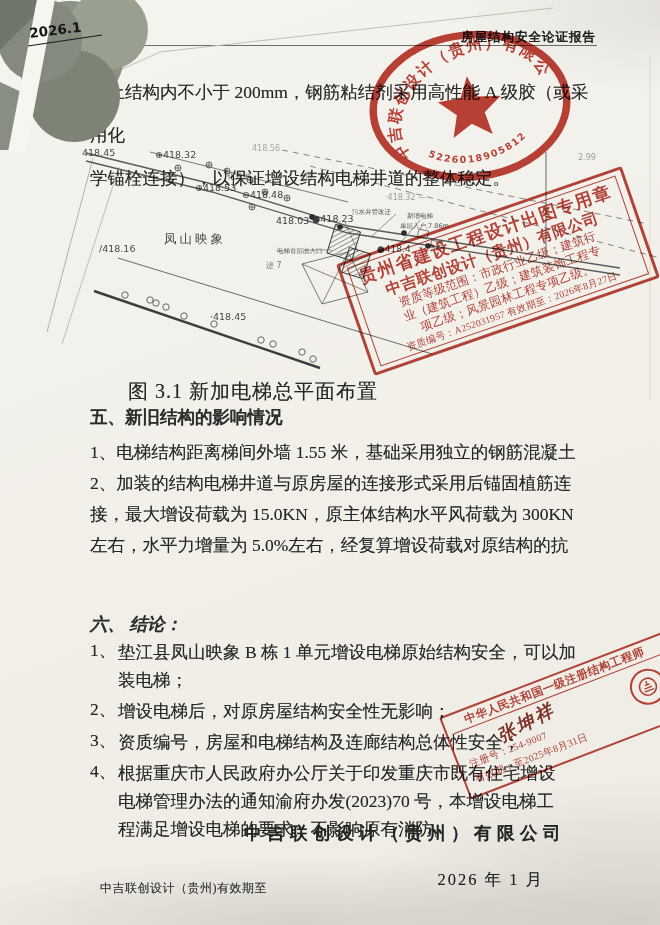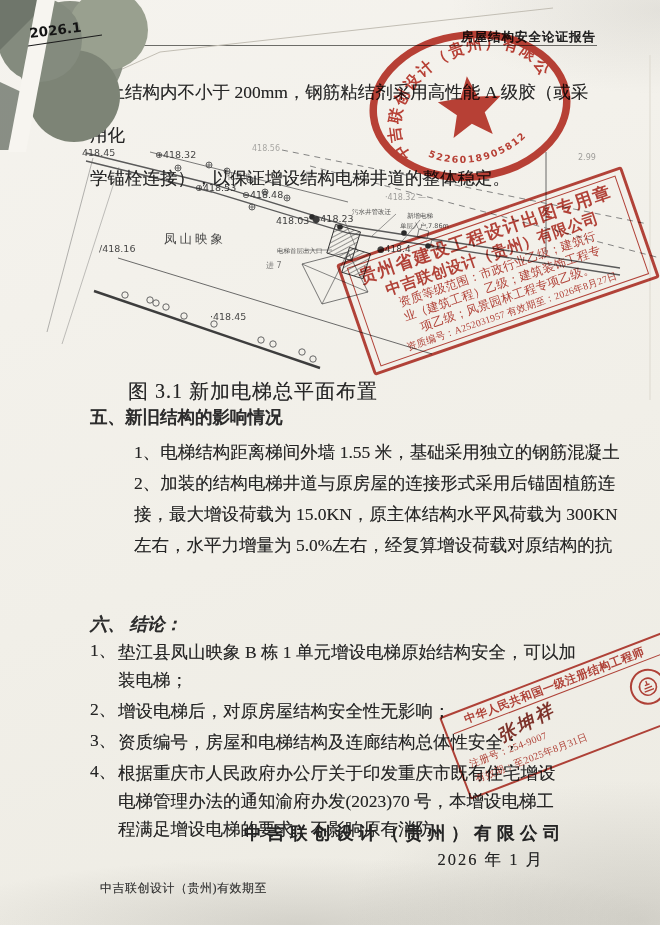--- a/index.html
+++ b/index.html
@@ -170,21 +170,21 @@
   </svg>
 
   <div class="abs intro scan-soft" style="z-index:3;">
     <div>凝土结构内不小于 200mm，钢筋粘结剂采用高性能 A 级胶（或采用化</div>
     <div>学锚栓连接），以保证增设结构电梯井道的整体稳定。</div>
   </div>
 
   <div class="abs caption scan-soft" style="z-index:3;">图 3.1 新加电梯总平面布置</div>
 
   <div class="abs s5t scan-soft" style="z-index:3;">五、新旧结构的影响情况</div>
-  <div class="abs s5 scan-soft" style="z-index:3;margin-left:44px;">
+  <div class="abs s5 scan-soft" style="z-index:3;">
     <div>1、电梯结构距离梯间外墙 1.55 米，基础采用独立的钢筋混凝土</div>
     <div>2、加装的结构电梯井道与原房屋的连接形式采用后锚固植筋连</div>
     <div>接，最大增设荷载为 15.0KN，原主体结构水平风荷载为 300KN</div>
     <div>左右，水平力增量为 5.0%左右，经复算增设荷载对原结构的抗</div>
   </div>
 
   <div class="abs s6t scan-soft" style="z-index:3;">六、 结论：</div>
   <div class="abs s6 scan-soft" style="z-index:3;">
     <div class="row">
       <span class="num">1、</span>
@@ -209,21 +209,21 @@
       <span class="num">4、</span>
       <div class="lines">
         <div>根据重庆市人民政府办公厅关于印发重庆市既有住宅增设</div>
         <div>电梯管理办法的通知渝府办发(2023)70 号，本增设电梯工</div>
         <div>程满足增设电梯的要求，不影响原有消防。</div>
       </div>
     </div>
   </div>
 
   <div class="abs sig-co scan-soft" style="z-index:3;">中吉联创设计（贵州）有限公司</div>
-  <div class="abs sig-date scan-soft" style="z-index:3;">2026 年 1 月</div>
+  <div class="abs sig-date scan-soft" style="z-index:3;margin-top:20px;">2026 年 1 月</div>
 
   <div class="abs footer scan-soft" style="z-index:3;">中吉联创设计（贵州)有效期至</div>
 
   <div class="abs stampwrap seal">
     <svg width="208" height="156" viewBox="0 0 208 156">
       <g transform="rotate(-6 104 78)">
         <ellipse cx="104" cy="78" rx="97" ry="71" fill="none" stroke="#bb3328" stroke-width="7.5"></ellipse>
         <g transform="rotate(-24 104 78)">
           <path id="sealArc" d="M29,94 A77,55 0 1 1 179,94" fill="none"></path>
           <text font-size="15.5" font-weight="bold" fill="#bb3328" letter-spacing="2">

